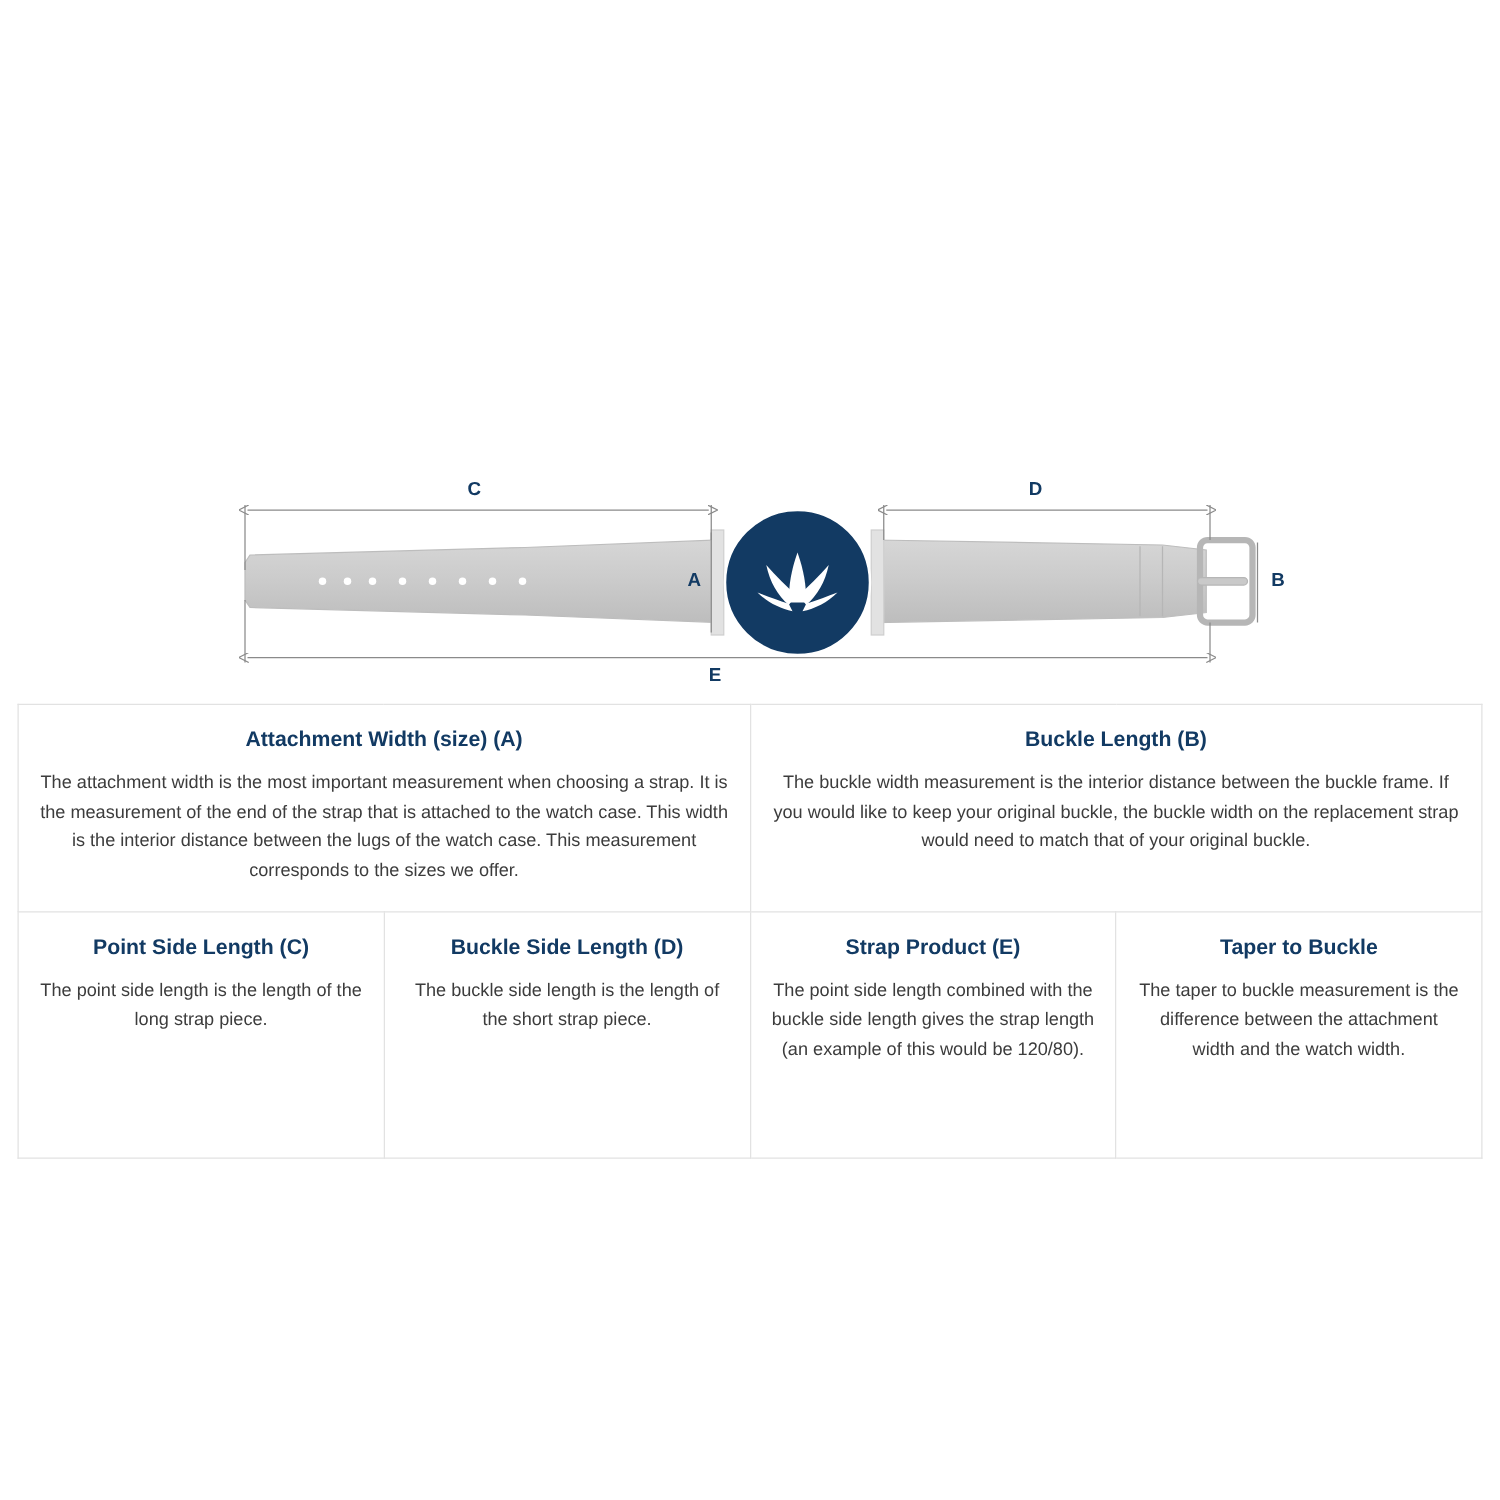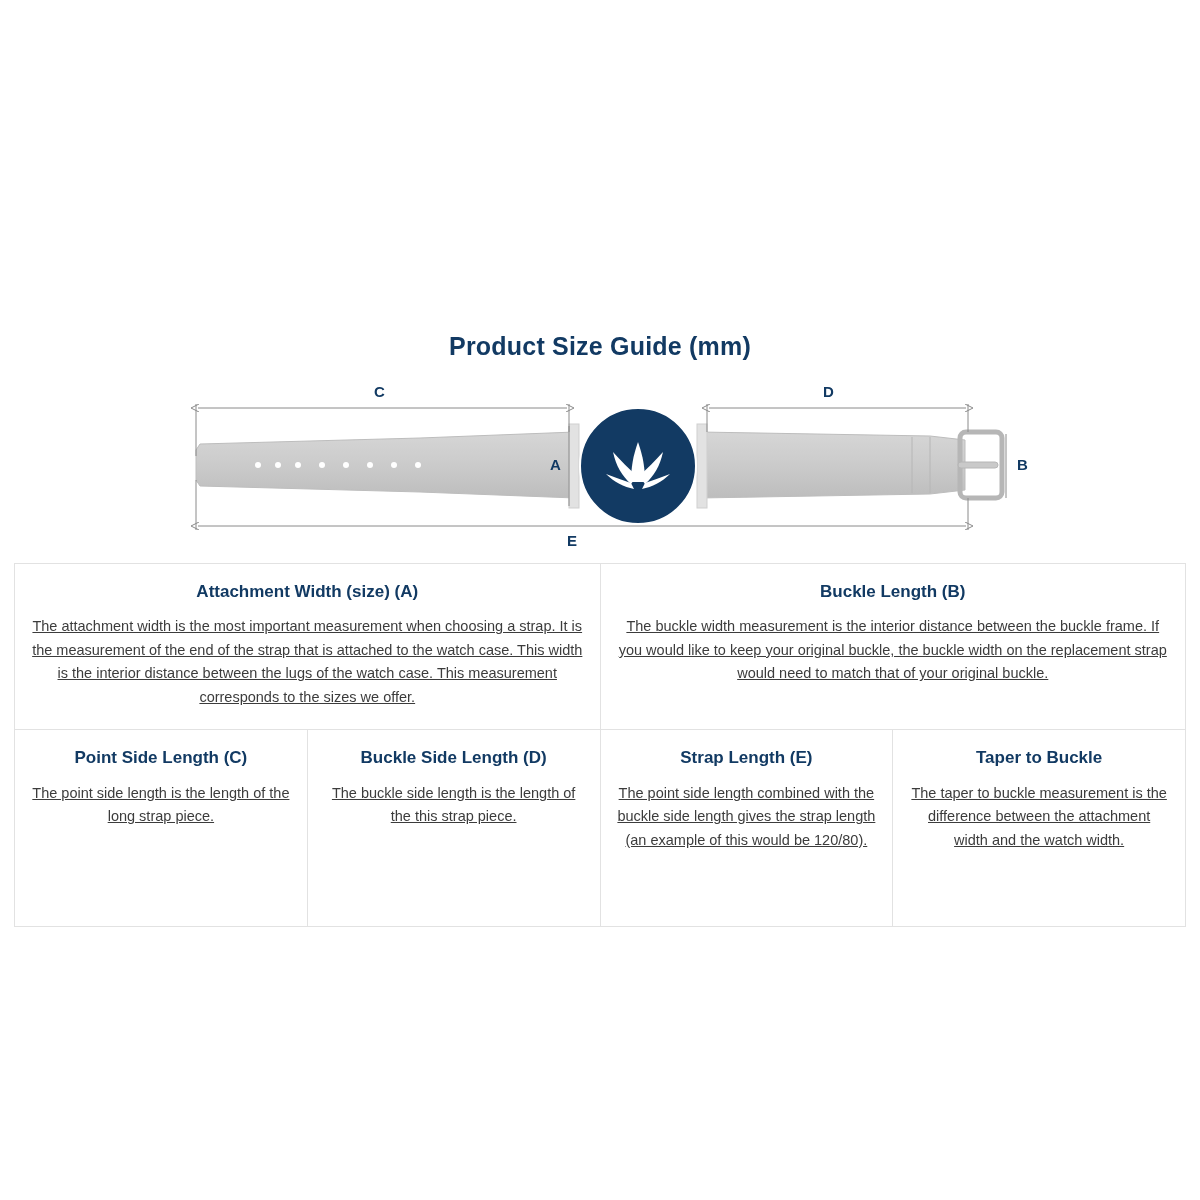--- a/index.html
+++ b/index.html
@@ -72,30 +72,28 @@
     font-size: 17px;
     font-weight: bold;
     color: #123a63;
     margin-bottom: 13px;
     line-height: 1.2;
   }
   .cell-body {
     font-size: 14.5px;
     line-height: 1.62;
     color: #3c3c3c;
-    text-decoration: underline;
   }
   .row2 td { height: 158px; }
 </style>
 </head>
 <body>
 
 <div class="page">
 
-  <div class="guide-title">Product Size Guide (mm)</div>
 
   <div class="diagram">
     <svg width="1200" height="190" viewBox="0 0 1200 190">
       <defs>
         <marker id="arrL" markerWidth="8" markerHeight="8" refX="7" refY="4" orient="auto">
           <path d="M8,0 L0,4 L8,8" fill="none" stroke="#8a8a8a" stroke-width="1"></path>
         </marker>
         <marker id="arrR" markerWidth="8" markerHeight="8" refX="1" refY="4" orient="auto">
           <path d="M0,0 L8,4 L0,8" fill="none" stroke="#8a8a8a" stroke-width="1"></path>
         </marker>
@@ -193,24 +191,24 @@
         <div class="cell-body">The buckle width measurement is the interior distance between the buckle frame. If you would like to keep your original buckle, the buckle width on the replacement strap would need to match that of your original buckle.</div>
       </td>
     </tr>
     <tr class="row2">
       <td style="width:290px;margin-left:20px;">
         <div class="cell-title">Point Side Length (C)</div>
         <div class="cell-body">The point side length is the length of the long strap piece.</div>
       </td>
       <td style="width:296px;">
         <div class="cell-title">Buckle Side Length (D)</div>
-        <div class="cell-body">The buckle side length is the length of the this strap piece.</div>
+        <div class="cell-body">The buckle side length is the length of the short strap piece.</div>
       </td>
       <td style="width:293px;">
-        <div class="cell-title">Strap Length (E)</div>
+        <div class="cell-title">Strap Product (E)</div>
         <div class="cell-body">The point side length combined with the buckle side length gives the strap length (an example of this would be 120/80).</div>
       </td>
       <td style="width:293px;">
         <div class="cell-title">Taper to Buckle</div>
         <div class="cell-body">The taper to buckle measurement is the difference between the attachment width and the watch width.</div>
       </td>
     </tr>
   </tbody>
     </table>
 

